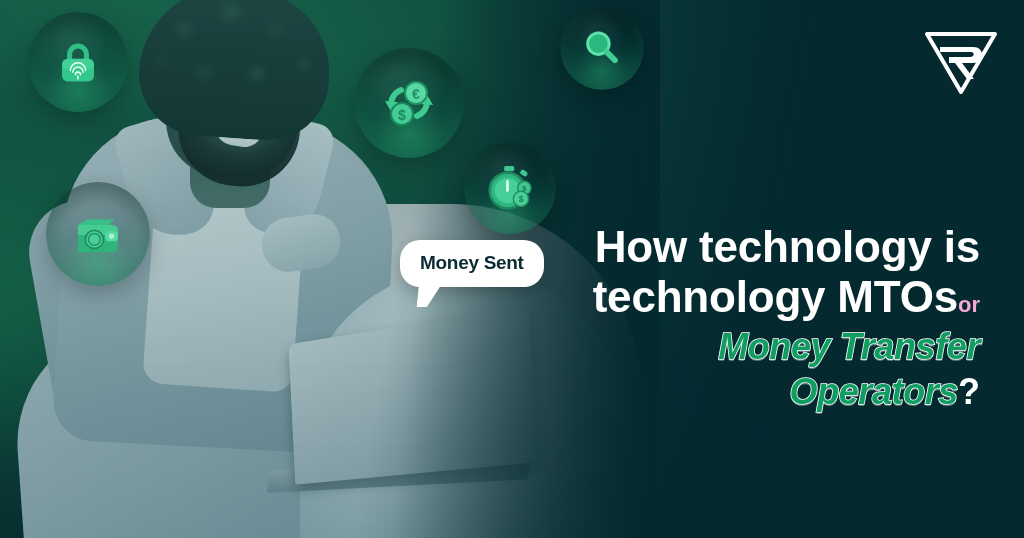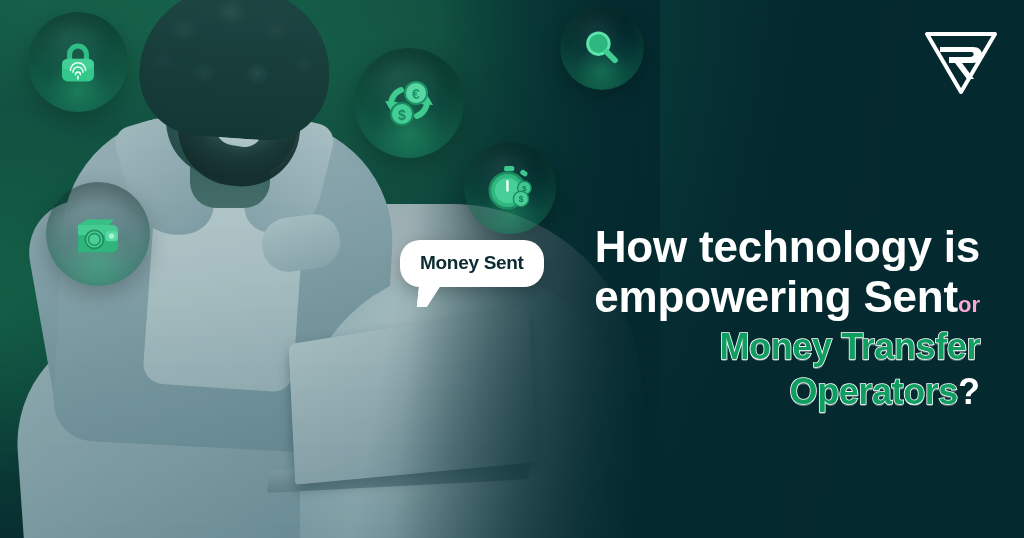--- a/index.html
+++ b/index.html
@@ -224,20 +224,21 @@
   }
   .hl-small{
     font-size:22px;
     font-weight:bold;
     color:#f9a8d4;
   }
   .hl-green{
     color:#0F9D62;
     font-size:36px;
     font-weight:bold;
+    font-style:italic;
     letter-spacing:-0.4px;
     -webkit-text-stroke:1.6px #ffffff;
     paint-order:stroke fill;
     text-shadow:0 2px 0 rgba(255,255,255,.35);
   }
   .hl-q{
     color:#ffffff;
     font-size:36px;
     font-weight:bold;
     -webkit-text-stroke:0;
@@ -384,21 +385,21 @@
   <div class="logo">
     <svg width="78" height="70" viewBox="0 0 78 70" aria-hidden="true">
       <path d="M5 6h68L39 64z" fill="none" stroke="#ffffff" stroke-width="4" stroke-linejoin="round"></path>
       <path d="M18 19h33c6 0 9 3.5 9 8s-3 8-9 8H40l12 16-7 0-12-16h-6v-6h21c2.4 0 3.6-1 3.6-2.4S51.4 24 49 24H18z" fill="#ffffff"></path>
     </svg>
   </div>
 
   <div class="headline">
     <div class="hl-line hl-white">How technology is</div>
     <div class="hl-line">
-      <span class="hl-white">empowering  Sent</span><span class="hl-small">or</span>
+      <span class="hl-white">technology  MTOs</span><span class="hl-small">or</span>
     </div>
     <div class="hl-line hl-row3">
       <span class="hl-green">Money Transfer</span>
     </div>
     <div class="hl-line hl-row4">
       <span class="hl-green">Operators</span><span class="hl-q">?</span>
     </div>
   </div>
 
 </div>

